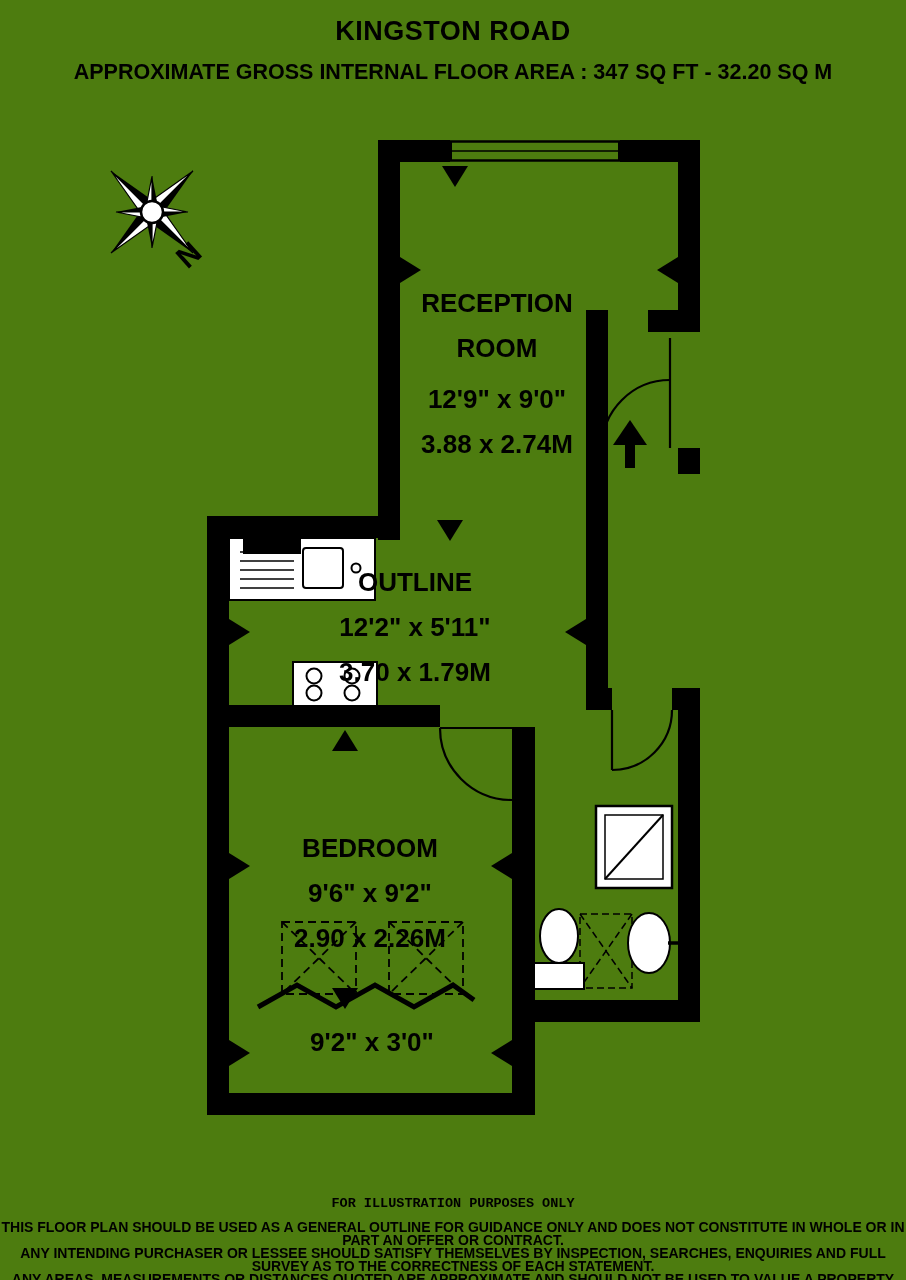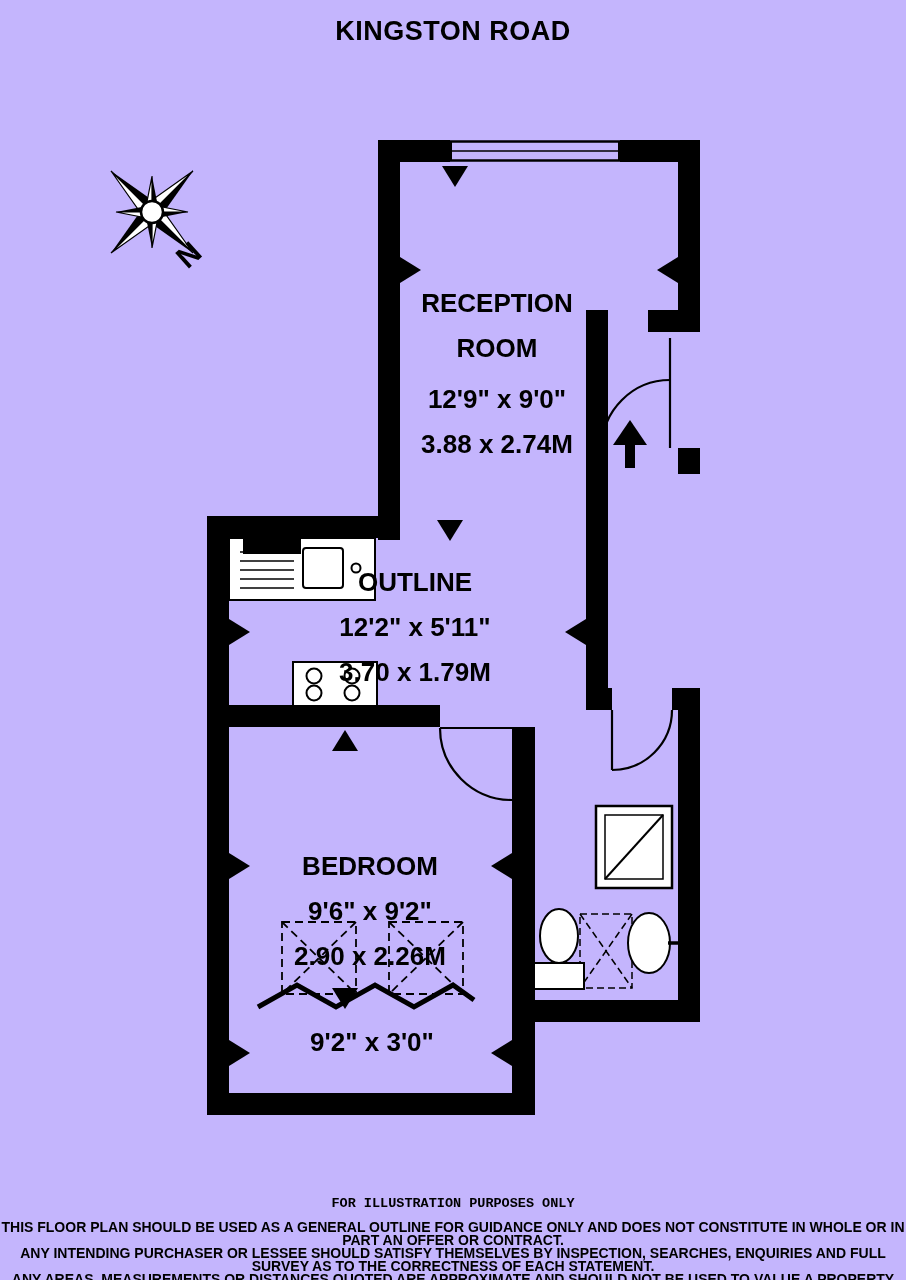--- a/index.html
+++ b/index.html
@@ -1,36 +1,37 @@
 <!DOCTYPE html>
 <html><head>
 <meta charset="utf-8">
 <style>
   html,body { margin:0; padding:0; background:#fff; }
-  .canvas { position:relative; width:906px; height:1280px; background:#c4b5fd;
+  .canvas { position:relative; width:906px; height:1280px; background:#4d7c0f;
             font-family:"Liberation Sans", sans-serif; color:#000; overflow:hidden; }
   .wall { position:absolute; background:#000; z-index:2; }
   .lyr  { position:absolute; left:0; top:0; z-index:1; pointer-events:none; }
   .tri  { position:absolute; width:0; height:0; z-index:3; }
   .tri.down  { border-left:13px solid transparent; border-right:13px solid transparent; border-top:21px solid #000; }
   .tri.up    { border-left:13px solid transparent; border-right:13px solid transparent; border-bottom:21px solid #000; }
   .tri.left  { border-top:13px solid transparent; border-bottom:13px solid transparent; border-right:21px solid #000; }
   .tri.right { border-top:13px solid transparent; border-bottom:13px solid transparent; border-left:21px solid #000; }
   .ctr { position:absolute; left:0; width:906px; text-align:center; font-weight:bold; z-index:4; }
   .room-label { position:absolute; transform:translateX(-50%); text-align:center;
                 font-weight:bold; font-size:26px; line-height:45px; z-index:4; white-space:nowrap; }
   .room-label .nm { white-space:normal; width:230px; margin:0 auto; }
   .north { position:absolute; font-weight:bold; font-size:30px; transform:rotate(-42deg); z-index:4; }
 </style>
 </head>
 <body>
 
 <div class="canvas">
 
   <div class="ctr" style="top:16px; font-size:27px; letter-spacing:0.5px;">KINGSTON ROAD</div>
+  <div class="ctr" style="top:60px; font-size:21.5px;">APPROXIMATE GROSS INTERNAL FLOOR AREA : 347 SQ FT - 32.20 SQ M</div>
 
   <svg class="lyr" width="906" height="1280" viewBox="0 0 906 1280">
 
     <g stroke-linejoin="miter">
       <polygon points="193,171 159,219 152,212" fill="#000"></polygon>
       <polygon points="193,171 145,205 152,212" fill="#fff" stroke="#000" stroke-width="1.2"></polygon>
       <polygon points="193,253 145,219 152,212" fill="#000"></polygon>
       <polygon points="193,253 159,205 152,212" fill="#fff" stroke="#000" stroke-width="1.2"></polygon>
       <polygon points="111,253 145,205 152,212" fill="#000"></polygon>
       <polygon points="111,253 159,219 152,212" fill="#fff" stroke="#000" stroke-width="1.2"></polygon>
@@ -165,21 +166,21 @@
     <div style="margin-top:6px">12'9" x 9'0"</div>
     <div>3.88 x 2.74M</div>
   </div>
 
   <div class="room-label" style="left:415px;top:560px">
     <div>OUTLINE</div>
     <div>12'2" x 5'11"</div>
     <div>3.70 x 1.79M</div>
   </div>
 
-  <div class="room-label" style="left:370px;top:844px">
+  <div class="room-label" style="left:370px;top:826px">
     <div>BEDROOM</div>
     <div>9'6" x 9'2"</div>
     <div>2.90 x 2.26M</div>
   </div>
 
   <div class="room-label" style="left:372px;top:1020px">
     <div>9'2" x 3'0"</div>
   </div>
 
   <div class="north" style="left:178px;top:238px">N</div>

